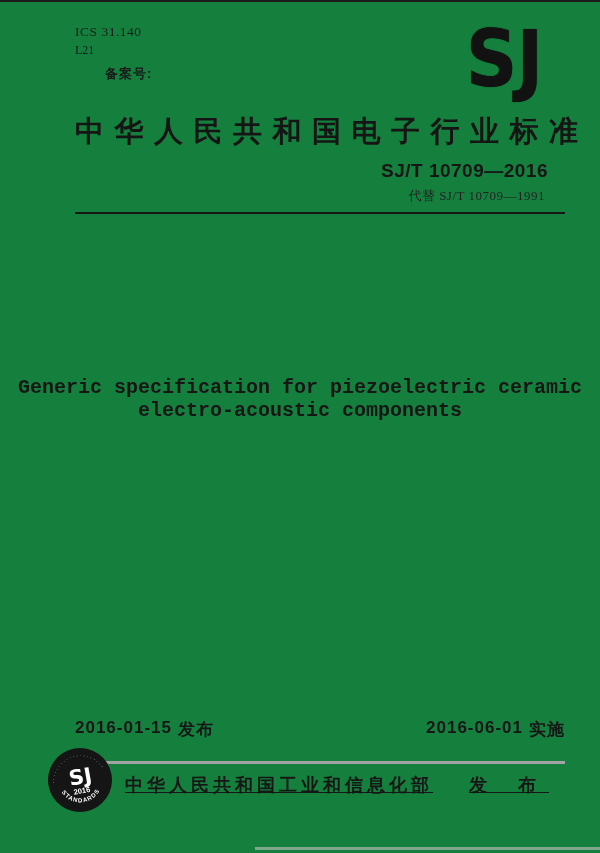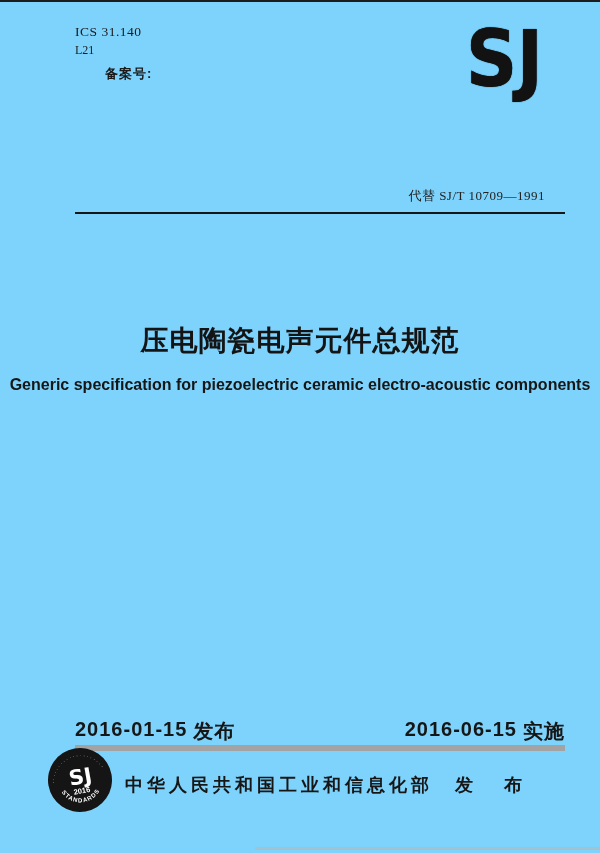--- a/index.html
+++ b/index.html
@@ -1,20 +1,20 @@
 <!DOCTYPE html>
 <html><head>
 <meta charset="utf-8">
 <style>
   html,body{margin:0;padding:0;background:#e8e8e8;}
   .page{
     position:relative;
     width:600px;height:853px;
     margin:0 auto;
-    background:#7dd3fc;
+    background:#15803d;
     overflow:hidden;
     font-family:"Liberation Sans",sans-serif;
     color:#1a1a1a;
   }
   .scan-top-line{position:absolute;top:0;left:0;width:600px;height:2px;background:#1c1c1c;}
   .scan-bottom-smudge{position:absolute;top:847px;left:255px;width:345px;height:3px;background:#b9b9b9;opacity:.65;}
 
   .ics{position:absolute;left:75px;top:24px;font-family:"Liberation Serif",serif;font-size:13.5px;letter-spacing:.5px;}
   .class-code{position:absolute;left:75px;top:43px;font-family:"Liberation Serif",serif;font-size:12px;}
   .record-no{position:absolute;left:75px;top:65px;font-size:13px;font-weight:700;letter-spacing:1px;margin-left:30px;}
@@ -44,70 +44,71 @@
   .header-rule{position:absolute;left:75px;top:212px;width:490px;height:2px;background:#161616;}
 
   .main-title{
     position:absolute;left:0;top:322px;width:600px;
     text-align:center;font-size:28px;font-weight:700;
     letter-spacing:1px;color:#141414;
   }
   .eng-title{
     position:absolute;left:0;top:376px;width:600px;
     text-align:center;
-    font-family:Liberation Sans, sans-serif;
-    font-size:16px;font-weight:700;color:#161616;
+    font-family:Liberation Mono, monospace;
+    font-size:20px;font-weight:700;color:#161616;
   }
 
   .dates-row{
     position:absolute;left:75px;top:718px;width:490px;
     display:flex;justify-content:space-between;
-    font-size:20px;font-weight:600;letter-spacing:1px;color:#161616;
-    border-bottom:6px solid #a3a3a3;
-    padding-bottom:0;
+    font-size:17px;font-weight:600;letter-spacing:1px;color:#161616;
+    border-bottom:3px solid #a3a3a3;
+    padding-bottom:20px;
   }
   .date-group{display:flex;gap:6px;}
 
   .footer{position:absolute;left:0;top:745px;width:600px;height:80px;}
   .stamp-wrap{position:absolute;left:47px;top:2px;width:66px;height:66px;transform:rotate(-10deg);}
   .footer-text{
     position:absolute;left:125px;top:28px;
     display:flex;align-items:center;
-    font-size:18px;font-weight:600;color:#161616;
+    font-size:18px;font-weight:600;color:#161616;text-decoration:underline;
   }
   .issuer{letter-spacing:4px;white-space:nowrap;}
-  .publish{letter-spacing:13px;margin-left:22px;white-space:nowrap;}
+  .publish{letter-spacing:13px;margin-left:36px;white-space:nowrap;}
 </style>
 </head>
 <body>
 
 <div class="page">
 
   <div class="scan-top-line"></div>
 
   <div class="ics">ICS 31.140</div>
   <div class="class-code">L21</div>
   <div class="record-no">备案号:</div>
 
   <div class="sj-logo">SJ</div>
 
+  <div class="std-heading">中华人民共和国电子行业标准</div>
 
+  <div class="std-no">SJ/T 10709—2016</div>
   <div class="replaces">代替 SJ/T 10709—1991</div>
   <div class="header-rule"></div>
 
-  <div class="main-title">压电陶瓷电声元件总规范</div>
   <div class="eng-title">Generic specification for piezoelectric ceramic electro-acoustic components</div>
 
   <div class="dates-row">
     <div class="date-group">
       <span>2016-01-15</span>
       <span>发布</span>
     </div>
     <div class="date-group">
-      <span>2016-06-15</span>
+      <span>2016-06-01</span>
       <span>实施</span>
     </div>
   </div>
 
   <div class="footer">
     <div class="stamp-wrap">
       <svg viewBox="0 0 66 66" width="66" height="66">
         <defs>
           <path id="arcTop" d="M 7,36 A 26,26 0 1 1 59,36" fill="none"></path>
           <path id="arcBot" d="M 12,40 A 22,22 0 0 0 54,40" fill="none"></path>

